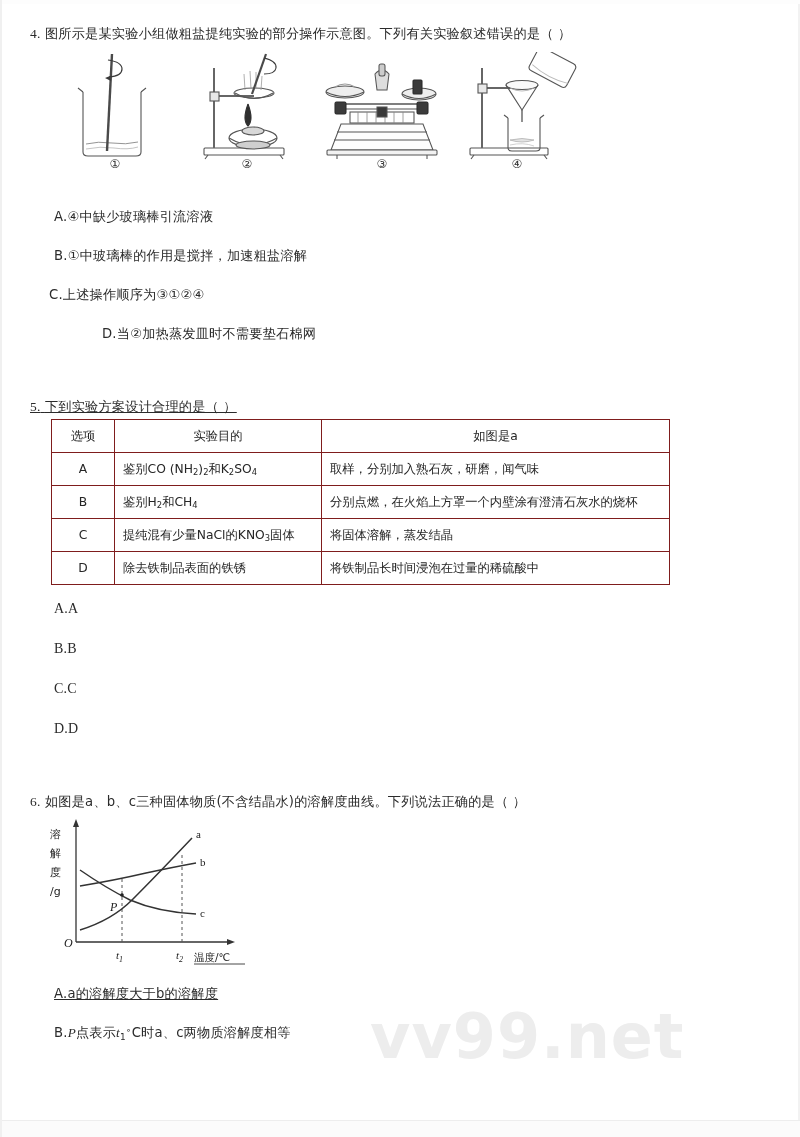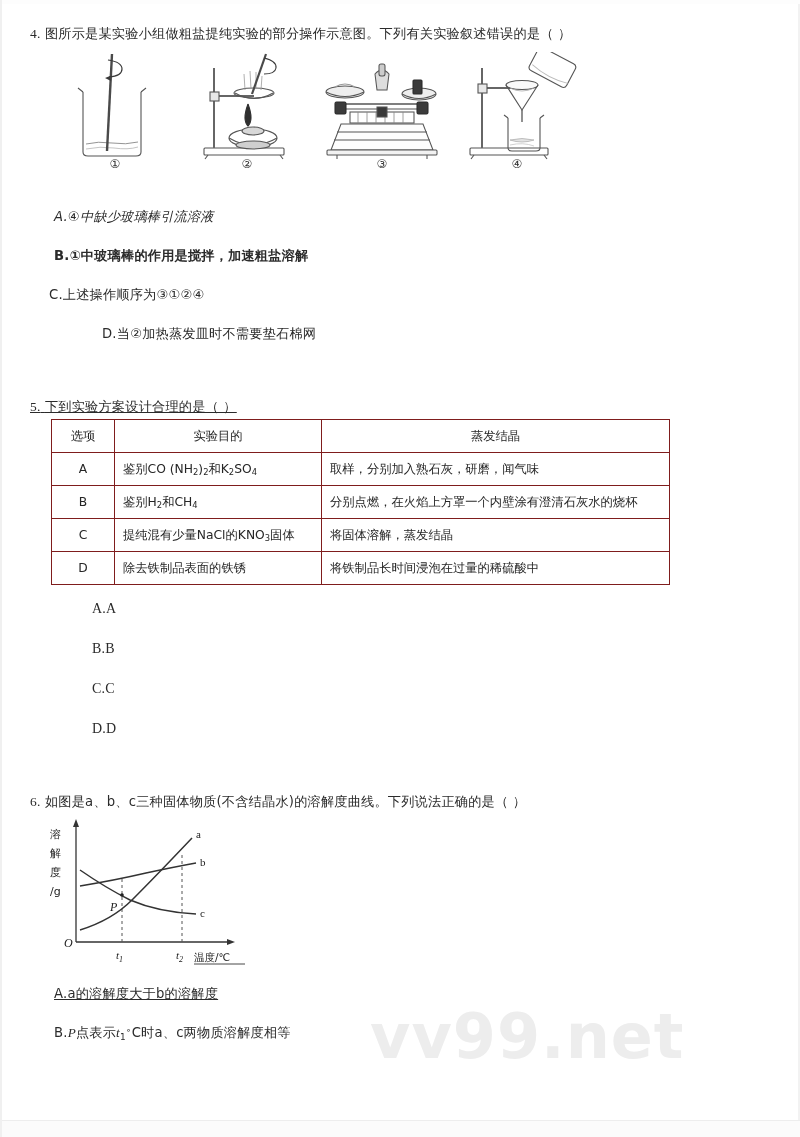--- a/index.html
+++ b/index.html
@@ -79,21 +79,20 @@
     position: absolute;
     font-family: "DejaVu Sans", "Liberation Sans", sans-serif;
     font-size: 13.2px;
     color: #2b2b2b;
     white-space: nowrap;
     letter-spacing: 0.2px;
   }
   .opt-serif {
     font-family: "Liberation Serif", "DejaVu Serif", serif;
     font-size: 14px;
-    margin-left: 38px;
   }
 
   sub { font-size: 0.68em; vertical-align: -0.28em; }
   sup { font-size: 0.68em; vertical-align: 0.42em; }
   .ital { font-style: italic; font-family: "Liberation Serif", serif; }
 
   
   .figures {
     position: absolute;
     left: 30px;
@@ -281,37 +280,37 @@
             <g transform="rotate(28 100 14)">
               <path d="M84 2 L118 2 Q122 2 122 6 L122 24 Q122 28 118 28 L84 28 Q80 28 80 24 L80 6 Q80 2 84 2 Z" fill="#ffffff" stroke="#555"></path>
               <path d="M82 22 q20 5 40 0" stroke="#bbb" stroke-width="0.9"></path>
             </g>
           </g>
         </svg>
         <div class="fig-label">④</div>
       </div>
     </div>
 
-    <div class="opt" style="left:52px; top:208px;font-style:italic;">A.④中缺少玻璃棒引流溶液</div>
-    <div class="opt" style="left:52px; top:247px;font-weight:bold;">B.①中玻璃棒的作用是搅拌，加速粗盐溶解</div>
+    <div class="opt" style="left:52px; top:208px;">A.④中缺少玻璃棒引流溶液</div>
+    <div class="opt" style="left:52px; top:247px;">B.①中玻璃棒的作用是搅拌，加速粗盐溶解</div>
     <div class="opt" style="left:47px; top:286px;">C.上述操作顺序为③①②④</div>
     <div class="opt" style="left:52px; top:325px;margin-left:48px;">D.当②加热蒸发皿时不需要垫石棉网</div>
 
     <div class="q-head" style="left:28px; top:398px;text-decoration:underline;">
       <span class="q-num">5.</span>
       <span>下到实验方案设计合理的是（      ）</span>
     </div>
 
     <div class="tbl-wrap">
       <table class="scheme">
         <thead>
           <tr>
             <th class="col-opt">选项</th>
             <th class="col-aim">实验目的</th>
-            <th class="col-plan">蒸发结晶</th>
+            <th class="col-plan">如图是a</th>
           </tr>
         </thead>
         <tbody>
           <tr>
             <td class="cell-opt">A</td>
             <td class="formula">鉴别CO (NH<sub>2</sub>)<sub>2</sub>和K<sub>2</sub>SO<sub>4</sub></td>
             <td>取样，分别加入熟石灰，研磨，闻气味</td>
           </tr>
           <tr>
             <td class="cell-opt">B</td>

